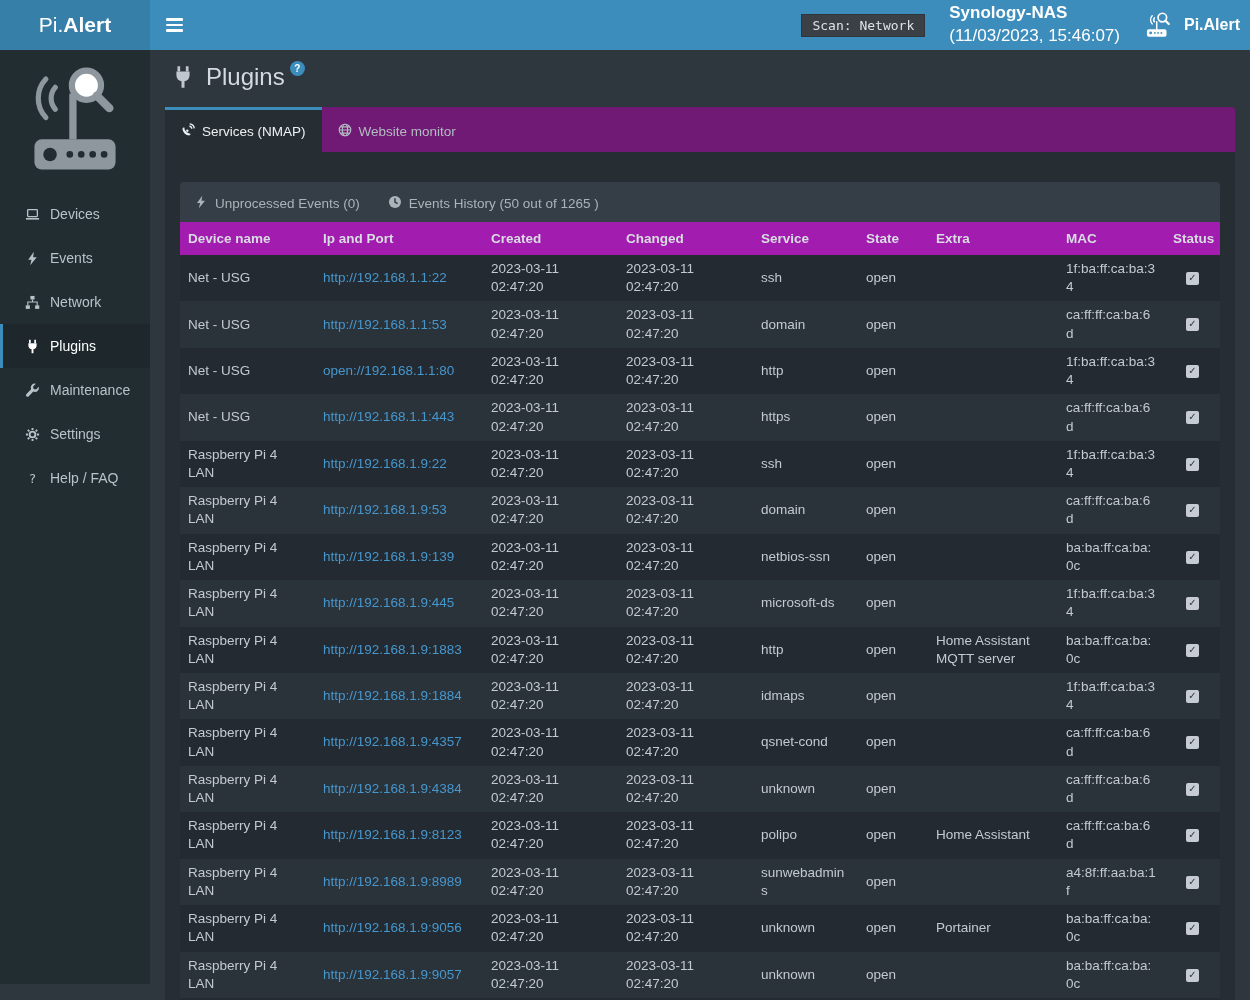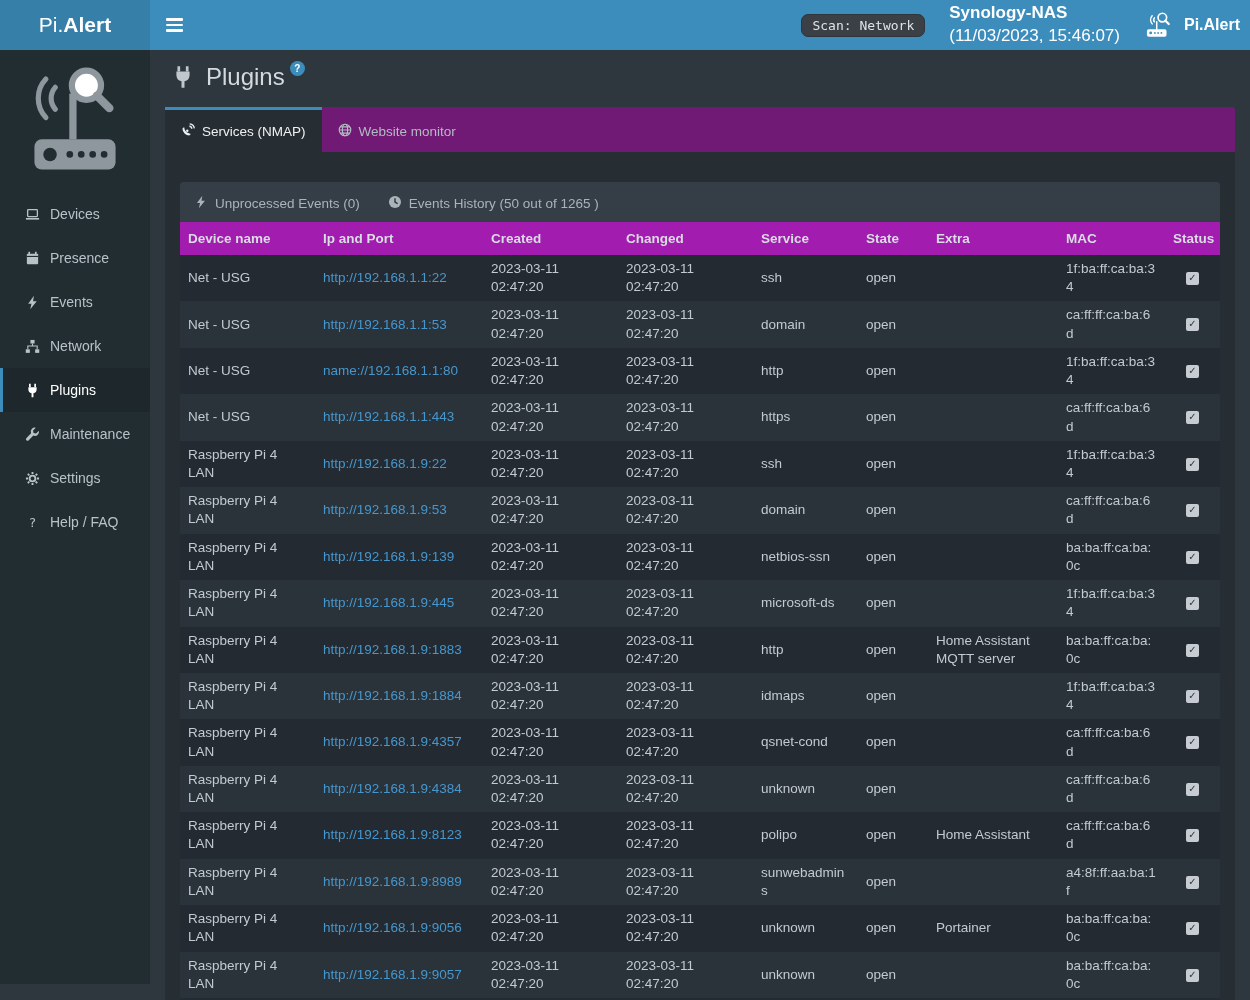--- a/index.html
+++ b/index.html
@@ -10,21 +10,21 @@
   .logo-header { position:absolute; left:0; top:0; width:150px; height:50px; background:#367fa9;
     color:#fff; display:flex; align-items:center; justify-content:center; font-size:21px; }
   .logo-header b { font-weight:700; }
   .navbar { position:absolute; left:150px; top:0; right:0; height:50px; background:#3c8dbc;
     display:flex; align-items:center; }
   .hamburger { width:48px; height:50px; display:flex; flex-direction:column; justify-content:center;
     align-items:center; gap:3px; cursor:pointer; }
   .hamburger i { display:block; width:17px; height:2.5px; background:#fff; border-radius:1px; }
   .nav-right { margin-left:auto; display:flex; align-items:center; gap:24px; padding-right:10px; }
   .scan-badge { font-family:"DejaVu Sans Mono","Liberation Mono",monospace; font-size:13px;
-    color:#dfe3e7; background:#3a4046; border:1px solid #2f353a; border-radius:7px; padding:3px 10px; }
+    color:#dfe3e7; background:#3a4046; border:1px solid #2f353a; border-radius:0; padding:3px 10px; }
   .host-info { color:#fff; font-size:17px; line-height:1.35; }
   .host-info .hn { font-weight:700; }
   .brand { display:flex; align-items:center; gap:8px; color:#fff; font-weight:700; font-size:16px; }
   .brand svg { width:32px; height:28px; color:#fff; }
 
   
   .sidebar { position:absolute; left:0; top:50px; width:150px; bottom:16px; background:#222d32; }
   .side-logo { margin:12px auto 20px auto; width:104px; height:110px; display:block; }
   .menu { list-style:none; }
   .menu li { height:44px; display:flex; align-items:center; padding-left:21px; cursor:pointer;
@@ -132,30 +132,20 @@
           <svg viewBox="0 0 16 16">
             <rect x="2.8" y="2.8" width="10.4" height="7.4" rx="0.8" fill="none" stroke="currentColor" stroke-width="1.4"></rect>
             <path d="M1 12.6h14" stroke="currentColor" stroke-width="1.7"></path>
           </svg>
         </span>
     <span class="lbl">Devices</span>
   </li>
       <li>
     <span class="micon">
           <svg viewBox="0 0 16 16">
-            <path d="M4.5 0.8v2.6M11.5 0.8v2.6" stroke="currentColor" stroke-width="1.8"></path>
-            <rect x="2" y="2.8" width="12" height="11.2" rx="1" fill="currentColor"></rect>
-            <path d="M2 5.8h12" stroke="#222d32" stroke-width="1.2"></path>
-          </svg>
-        </span>
-    <span class="lbl">Presence</span>
-  </li>
-      <li>
-    <span class="micon">
-          <svg viewBox="0 0 16 16">
             <path d="M9.5 0.8 3.4 9.2h3.5L5.6 15.2l6.9-8.6H8.6z" fill="currentColor"></path>
           </svg>
         </span>
     <span class="lbl">Events</span>
   </li>
       <li>
     <span class="micon">
           <svg viewBox="0 0 16 16">
             <rect x="5.8" y="1" width="4.4" height="3.8" fill="currentColor"></rect>
             <rect x="0.8" y="11" width="4.4" height="3.8" fill="currentColor"></rect>
@@ -294,21 +284,21 @@
     <td class="c-created">2023-03-11 02:47:20</td>
     <td class="c-changed">2023-03-11 02:47:20</td>
     <td class="c-service">domain</td>
     <td class="c-state">open</td>
     <td class="c-extra"></td>
     <td class="c-mac">ca:ff:ff:ca:ba:6d</td>
     <td class="c-status"><span class="chk"></span></td>
   </tr>
             <tr>
     <td class="c-device">Net - USG</td>
-    <td class="c-ip"><a href="#">name://192.168.1.1:80</a></td>
+    <td class="c-ip"><a href="#">open://192.168.1.1:80</a></td>
     <td class="c-created">2023-03-11 02:47:20</td>
     <td class="c-changed">2023-03-11 02:47:20</td>
     <td class="c-service">http</td>
     <td class="c-state">open</td>
     <td class="c-extra"></td>
     <td class="c-mac">1f:ba:ff:ca:ba:34</td>
     <td class="c-status"><span class="chk"></span></td>
   </tr>
             <tr>
     <td class="c-device">Net - USG</td>

